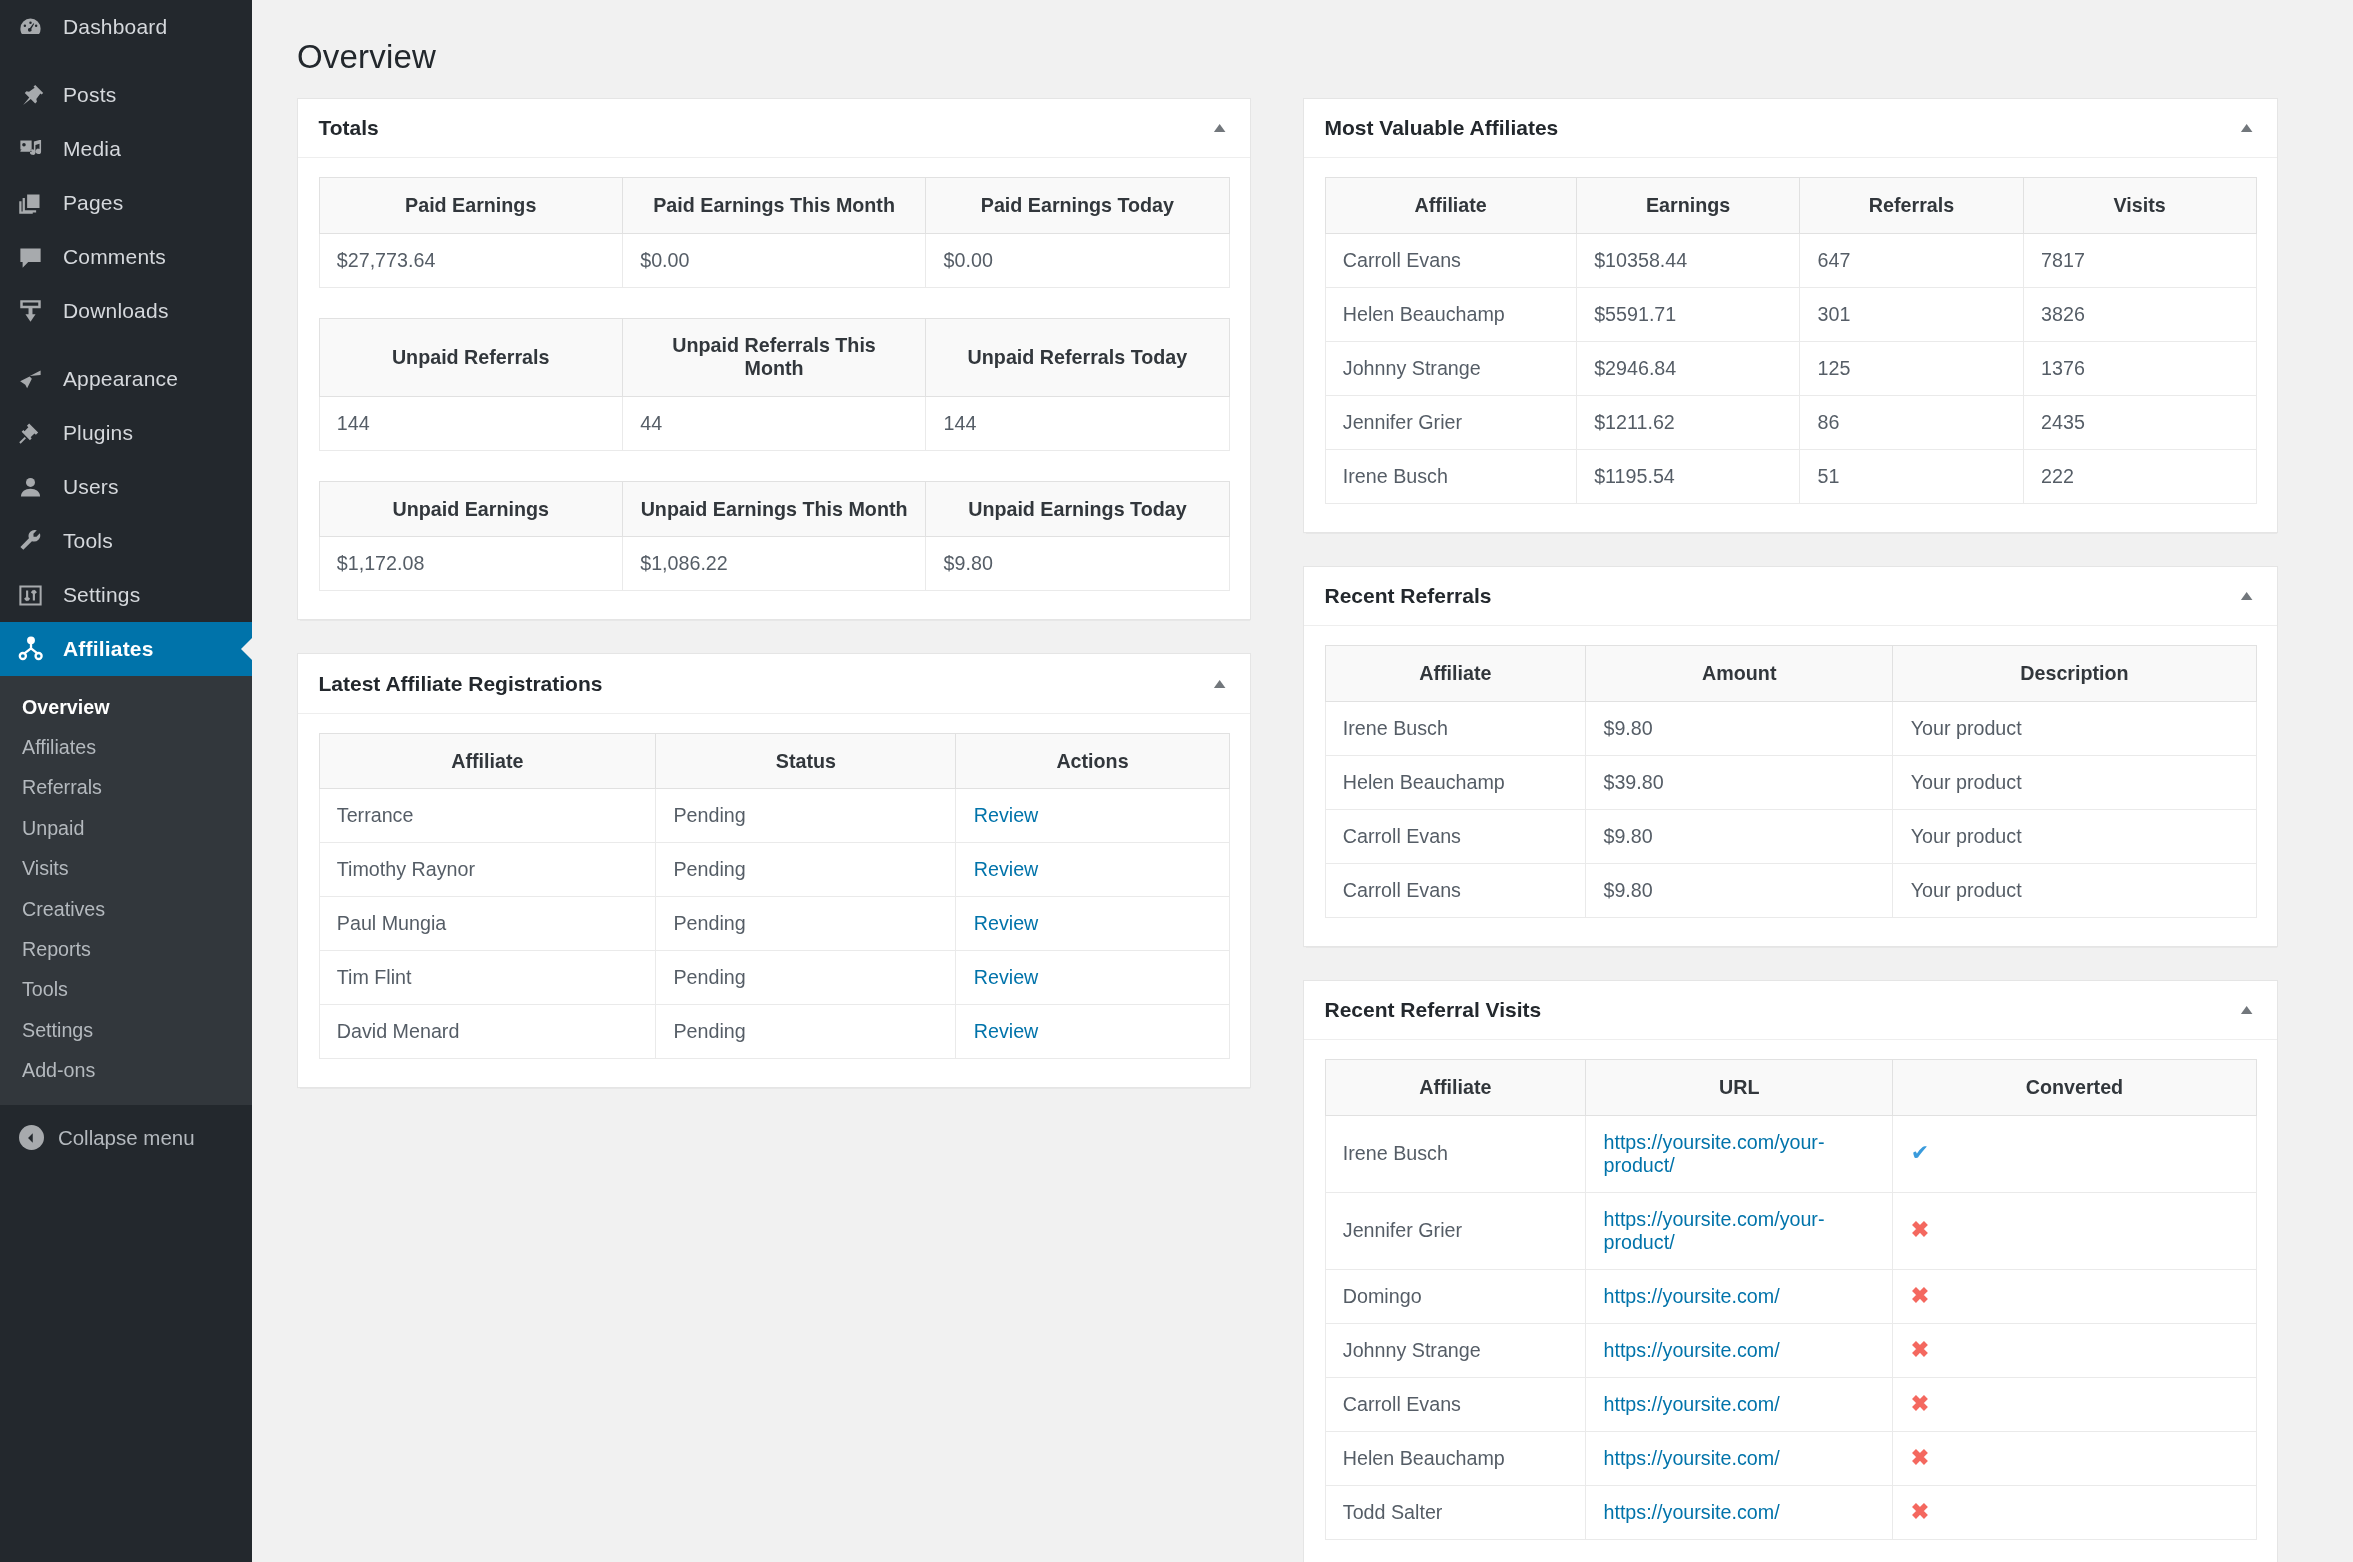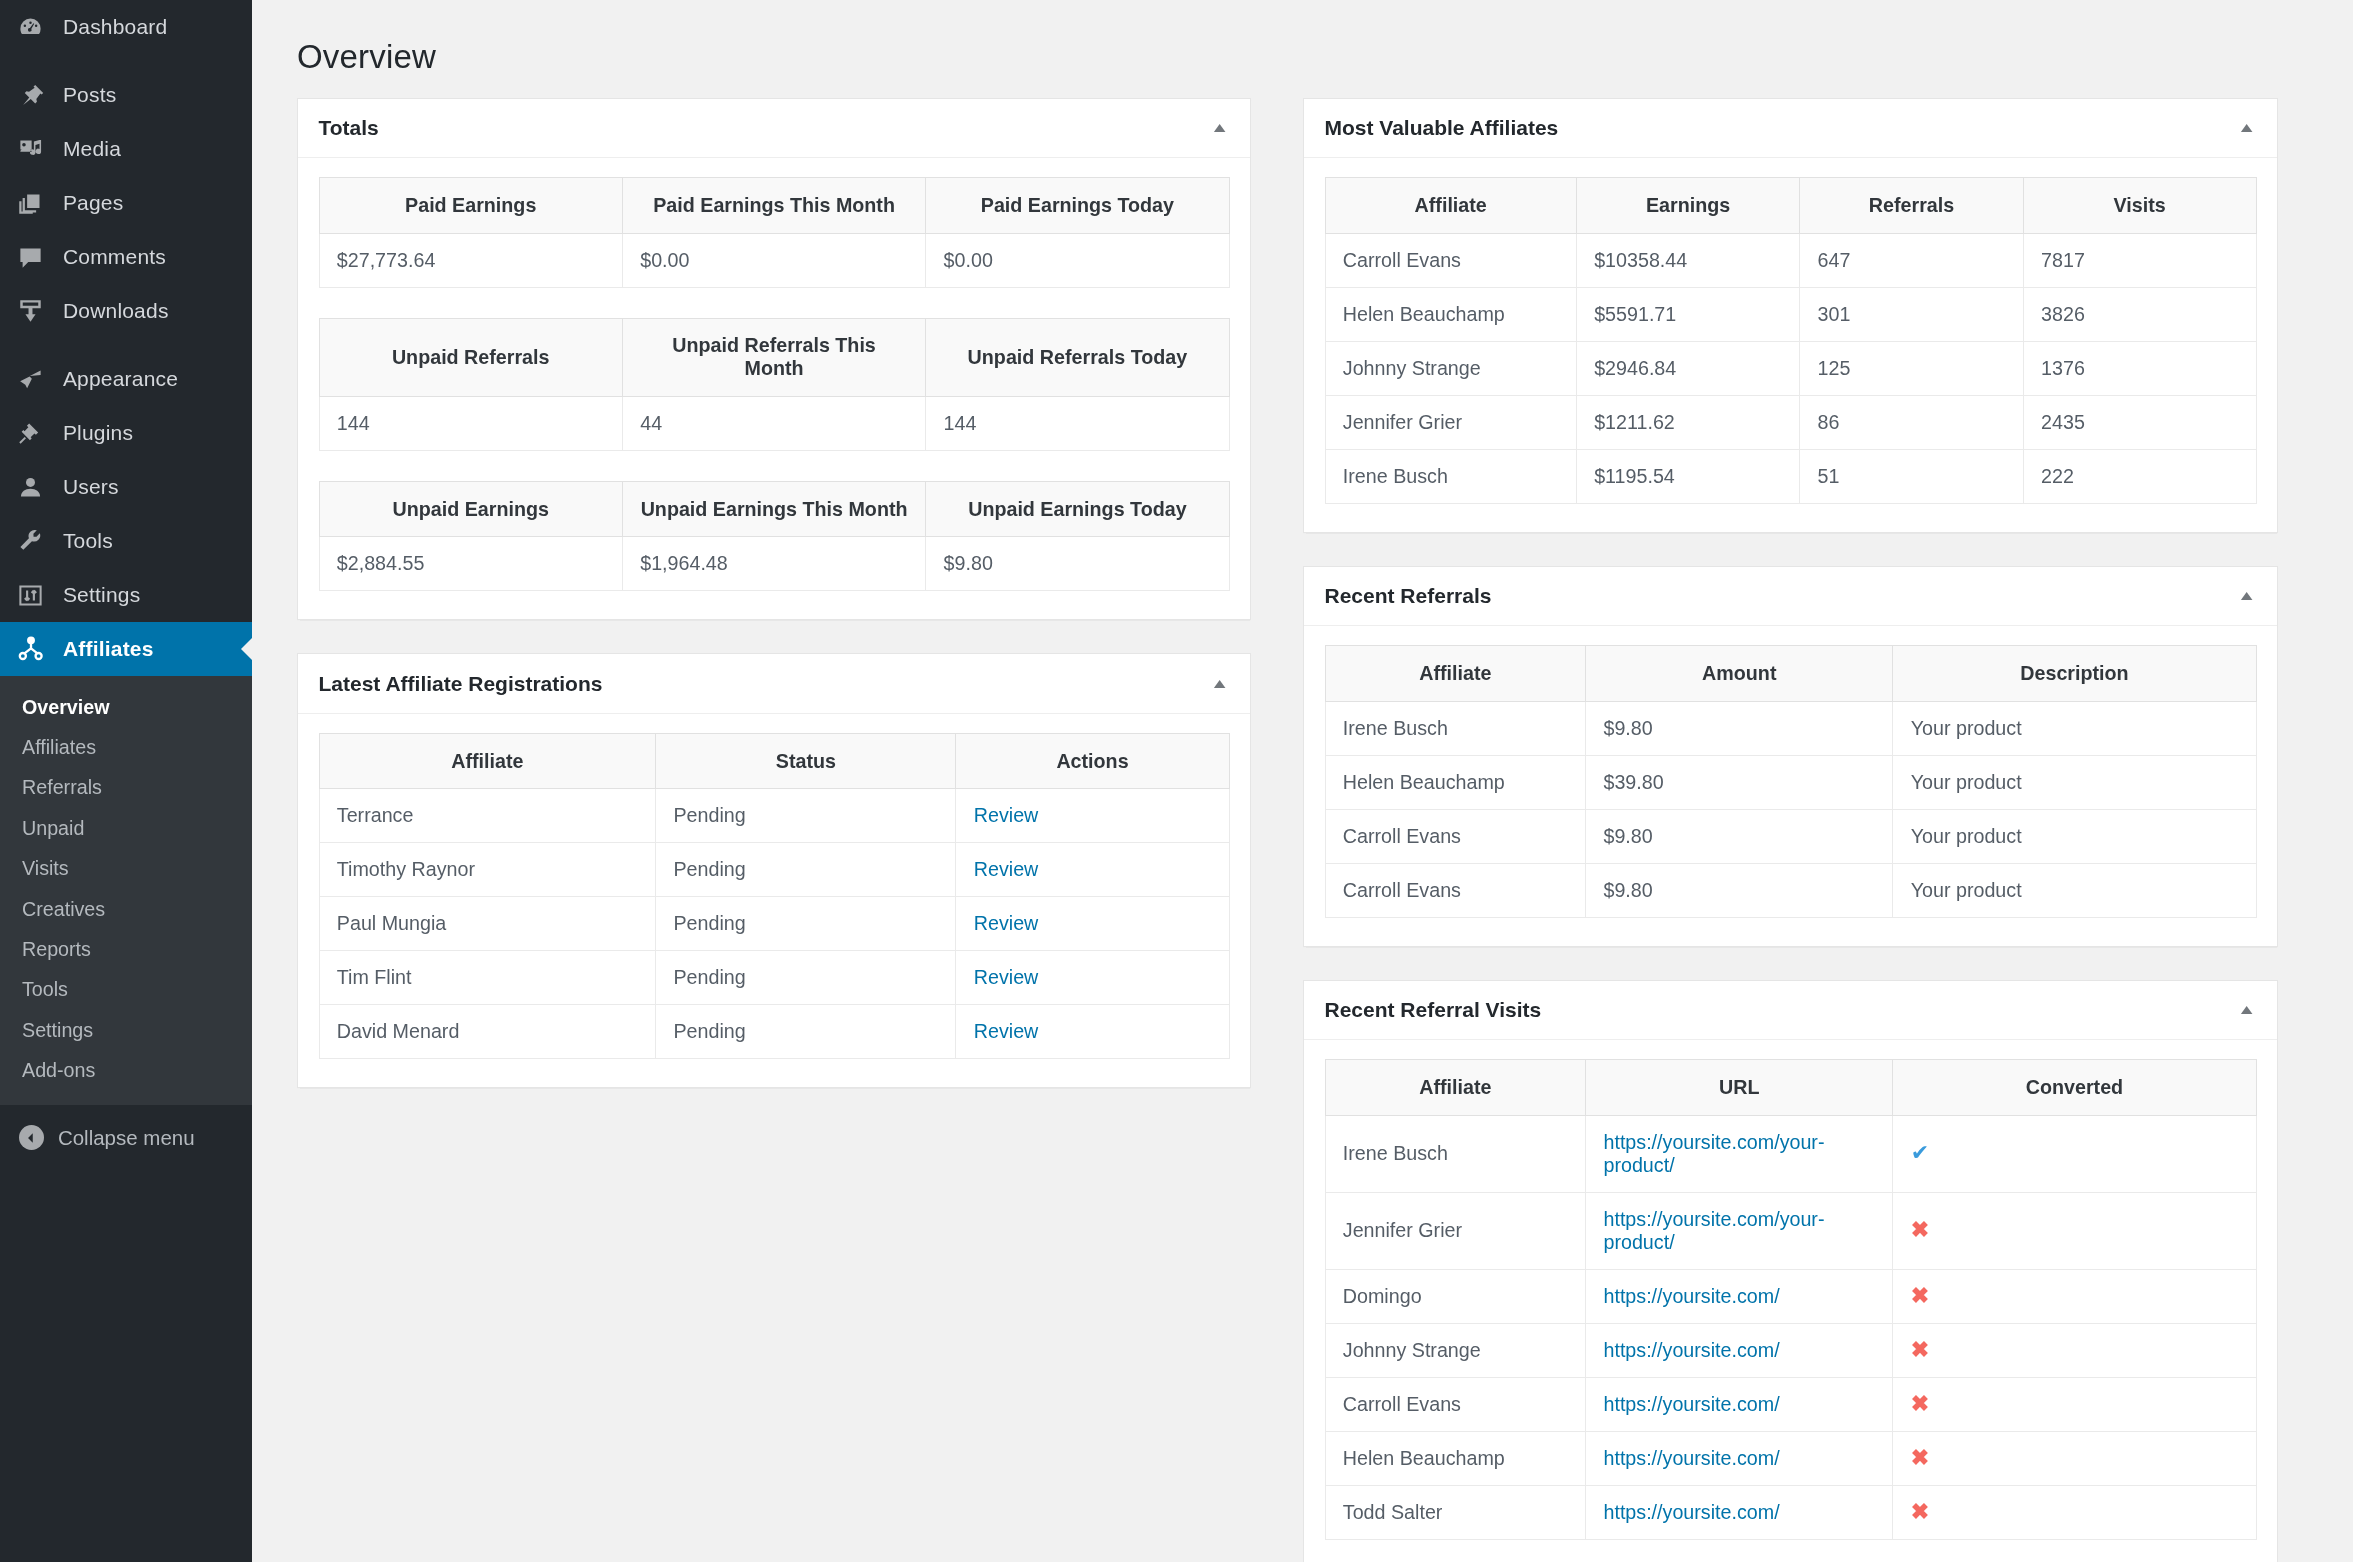--- a/index.html
+++ b/index.html
@@ -332,22 +332,22 @@
               </table>
 
             <table class="wp totals-table">
               <tbody>
                   <tr>
                 <th>Unpaid Earnings</th>
                 <th>Unpaid Earnings This Month</th>
                 <th>Unpaid Earnings Today</th>
               </tr>
               <tr>
-                <td>$2,884.55</td>
-                <td>$1,964.48</td>
+                <td>$1,172.08</td>
+                <td>$1,086.22</td>
                 <td>$9.80</td>
               </tr>
             </tbody>
               </table>
 
           </div>
         </section>
 
         <section class="panel">
           <div class="panel-header">

